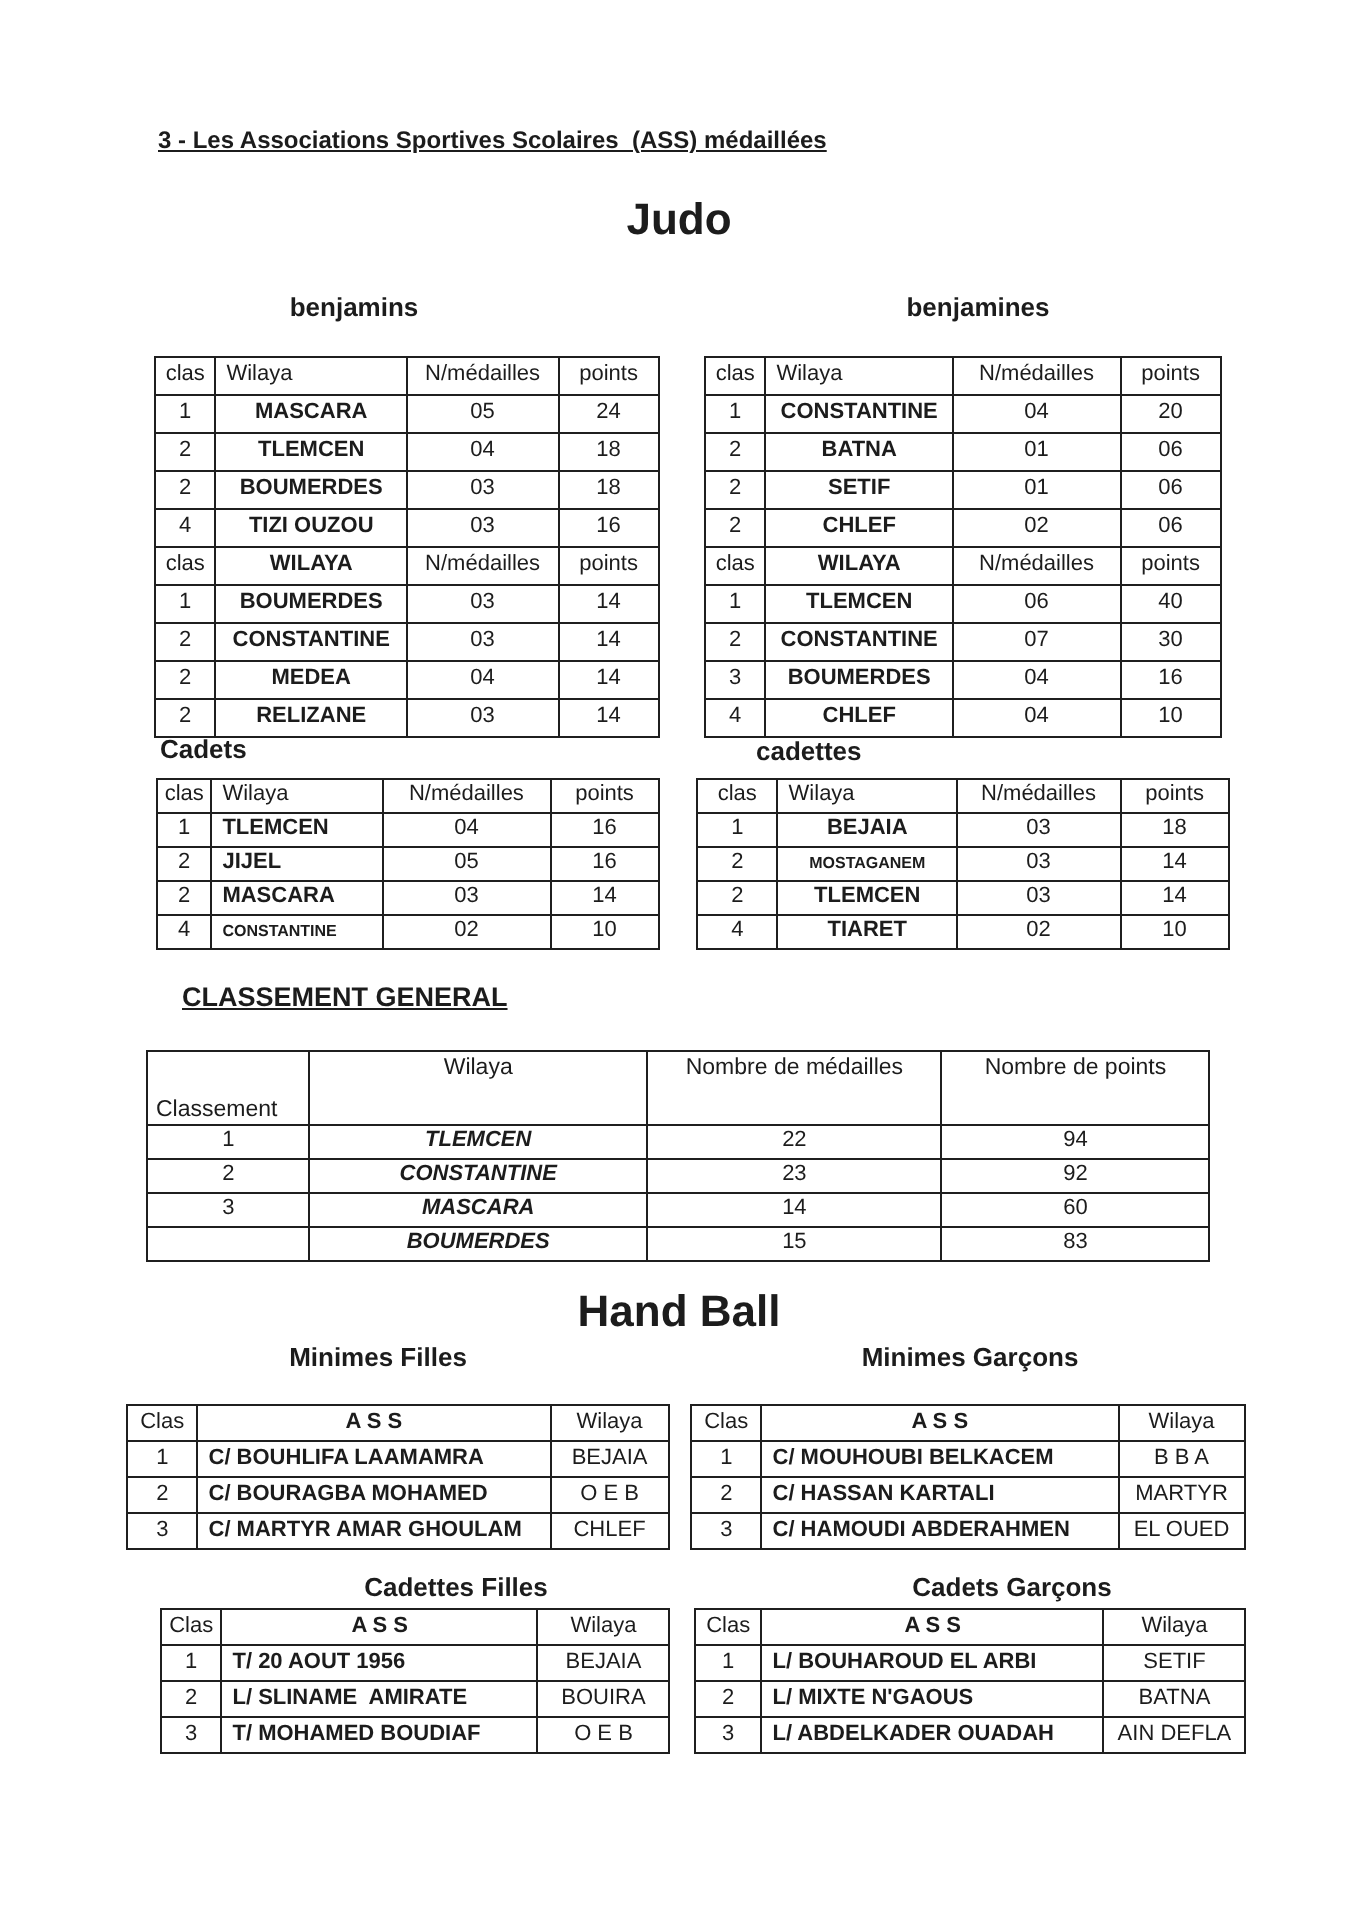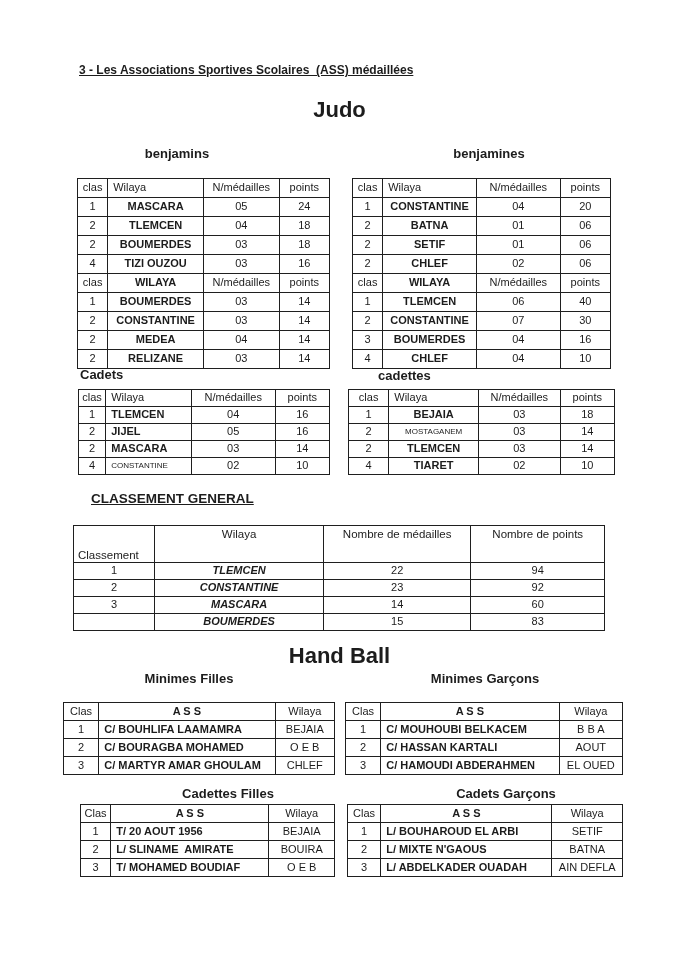--- a/index.html
+++ b/index.html
@@ -30,21 +30,21 @@
 
   table { border-collapse: collapse; position: absolute; table-layout: fixed; background: #fff; }
   th, td {
     border: 1.7px solid #1f1f1f;
     font-size: 11px; font-weight: normal;
     text-align: center; vertical-align: middle;
     padding: 0 2px; line-height: 1.05; overflow: hidden;
     white-space: pre;
   }
   td.b { font-weight: bold; }
-  td.small { font-size: 8px; font-weight: normal; }
+  td.small { font-size: 8px; font-weight: bold; }
 
   
   .judo-tbl th:nth-child(2) { text-align: left; padding-left: 5px; }
   .judo-tbl tr { height: 19px; }
   .cadet-tbl tr { height: 17px; }
 
   
   tr.mid-header td { font-weight: normal; font-size: 11px; }
   tr.mid-header td:nth-child(2) { font-weight: bold; text-align: center; padding-left: 2px; }
 
@@ -404,21 +404,21 @@
     </thead>
     <tbody>
       <tr>
         <td>1</td>
         <td class="b">C/ MOUHOUBI BELKACEM</td>
         <td>B B A</td>
       </tr>
       <tr>
         <td>2</td>
         <td class="b">C/ HASSAN KARTALI</td>
-        <td>AOUT</td>
+        <td>MARTYR</td>
       </tr>
       <tr>
         <td>3</td>
         <td class="b">C/ HAMOUDI ABDERAHMEN</td>
         <td>EL OUED</td>
       </tr>
     </tbody>
   </table>
 
 <div class="abs cx sub-heading" style="left:205px; top:786px;">Cadettes Filles</div>

